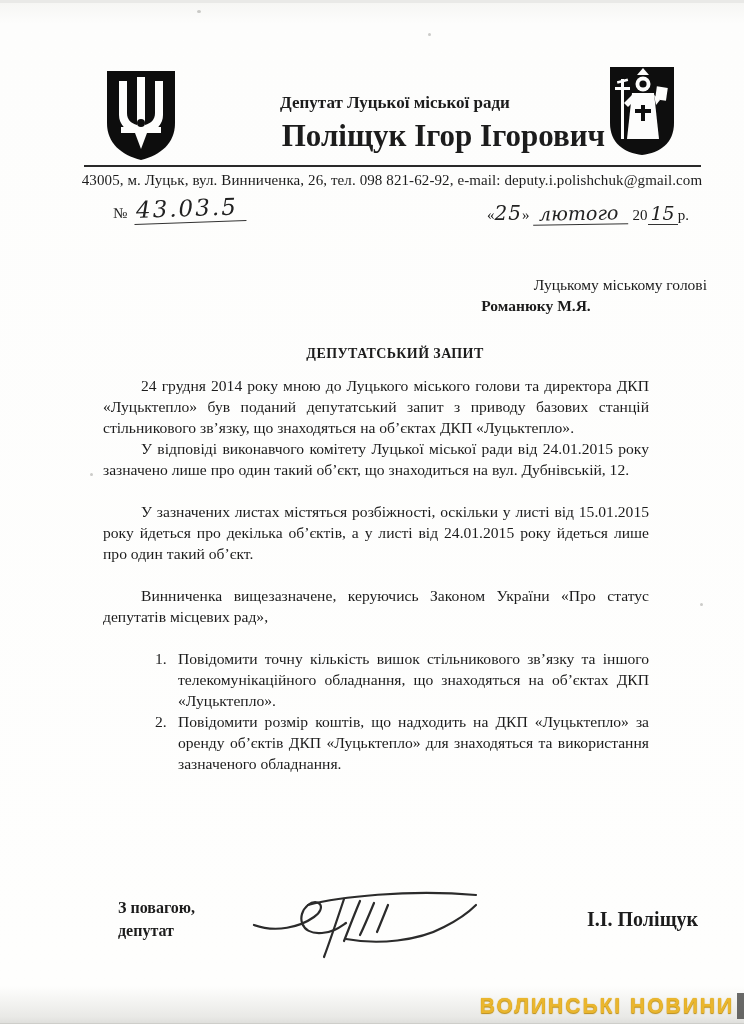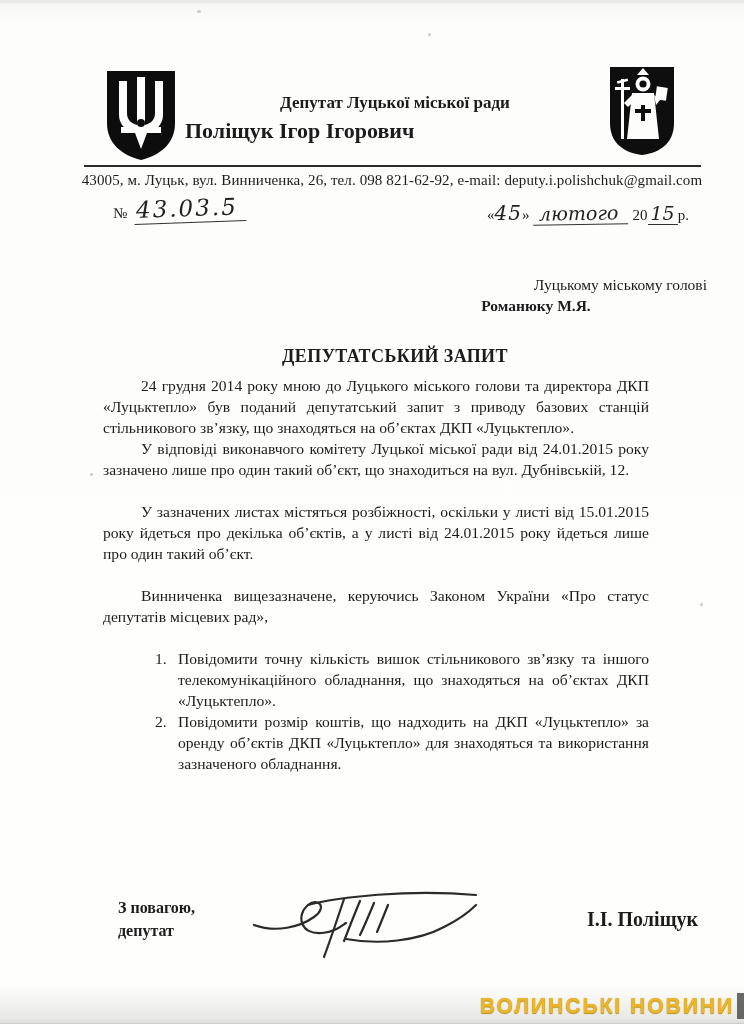--- a/index.html
+++ b/index.html
@@ -11,22 +11,22 @@
     overflow:hidden;
     font-family:"Liberation Serif","DejaVu Serif",serif;
     color:#1c1c1c;
   }
   
   .emblem{position:absolute;}
   .emblem-left{left:103px;top:64px;}
   .emblem-right{left:604px;top:60px;}
   .org-line{position:absolute;left:185px;top:90px;width:420px;text-align:center;
     font-weight:bold;font-size:17px;}
-  .name-line{position:absolute;left:185px;top:115px;width:420px;text-align:left;
-    font-weight:bold;font-size:22px;}
+  .name-line{position:absolute;left:185px;top:115px;width:420px;text-align:right;
+    font-weight:bold;font-size:31px;}
   .head-rule{position:absolute;left:84px;top:162px;width:617px;height:2px;background:#2a2a2a;}
   .address-line{position:absolute;left:80px;top:169px;width:624px;text-align:center;
     font-size:15px;letter-spacing:0.1px;}
   
   .ref-row{position:absolute;left:0;top:194px;width:744px;height:40px;font-size:15px;}
   .ref-no{position:absolute;left:113px;top:8px;font-size:15px;}
   .hand{font-family:"DejaVu Serif",serif;font-style:italic;color:#222;}
   .ref-num{position:absolute;left:134px;top:-2px;font-size:23px;letter-spacing:2px;
     transform:rotate(-2deg);border-bottom:1.5px solid #333;padding:0 8px 1px 2px;}
   .date-group{position:absolute;left:487px;top:4px;white-space:nowrap;}
@@ -36,21 +36,21 @@
     padding:0 10px 0 6px;transform:rotate(-1deg);}
   .date-year-prefix{font-size:15px;margin-left:4px;}
   .date-year-suffix{font-size:19px;border-bottom:1.5px solid #333;padding:0 3px;}
   .date-r{font-size:15px;}
   
   .addressee{position:absolute;left:420px;top:271px;width:287px;font-size:15.5px;line-height:21px;}
   .addressee .l1{text-align:right;}
   .addressee .l2{text-align:center;font-weight:bold;padding-right:55px;}
   
   .doc-title{position:absolute;left:185px;top:343px;width:420px;text-align:center;
-    font-weight:bold;font-size:18px;letter-spacing:0.4px;}
+    font-weight:bold;font-size:14px;letter-spacing:0.4px;}
   .body-col{position:absolute;left:103px;top:372px;width:546px;
     font-size:15.6px;line-height:21px;text-align:justify;}
   .body-col p{margin:0;text-indent:38px;}
   .body-col p.gap{margin-top:21px;}
   .request-word{margin-top:21px;text-align:center;text-indent:0 !important;}
   .req-list{margin:21px 0 0 0;padding:0 0 0 52px;list-style:none;}
   .req-list li{display:flex;}
   .req-list .num{width:23px;flex:0 0 23px;}
   .req-list .itxt{flex:1;text-align:justify;}
   
@@ -103,21 +103,21 @@
 
   <div class="org-line">Депутат Луцької міської ради</div>
   <div class="name-line">Поліщук Ігор Ігорович</div>
   <div class="head-rule"></div>
   <div class="address-line">43005, м. Луцьк, вул. Винниченка, 26, тел. 098 821-62-92, e-mail: deputy.i.polishchuk@gmail.com</div>
 
   <div class="ref-row">
     <span class="ref-no">№</span>
     <span class="ref-num hand">43.03.5</span>
     <span class="date-group">
-      <span class="date-q">«</span><span class="date-day hand">45</span><span class="date-q">»</span>
+      <span class="date-q">«</span><span class="date-day hand">25</span><span class="date-q">»</span>
       <span class="date-month hand">лютого</span><span class="date-year-prefix">20</span><span class="date-year-suffix hand">15</span><span class="date-r">р.</span>
     </span>
   </div>
 
   <div class="addressee">
     <div class="l1">Луцькому міському голові</div>
     <div class="l2">Романюку М.Я.</div>
   </div>
 
   <div class="doc-title">ДЕПУТАТСЬКИЙ ЗАПИТ</div>

